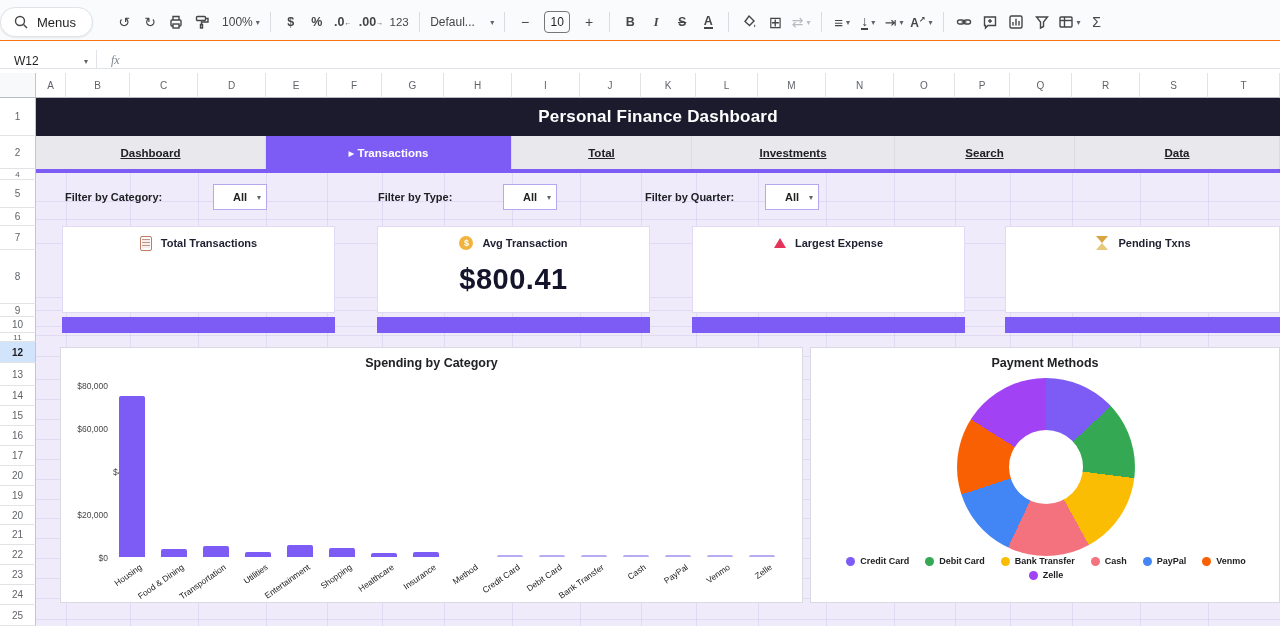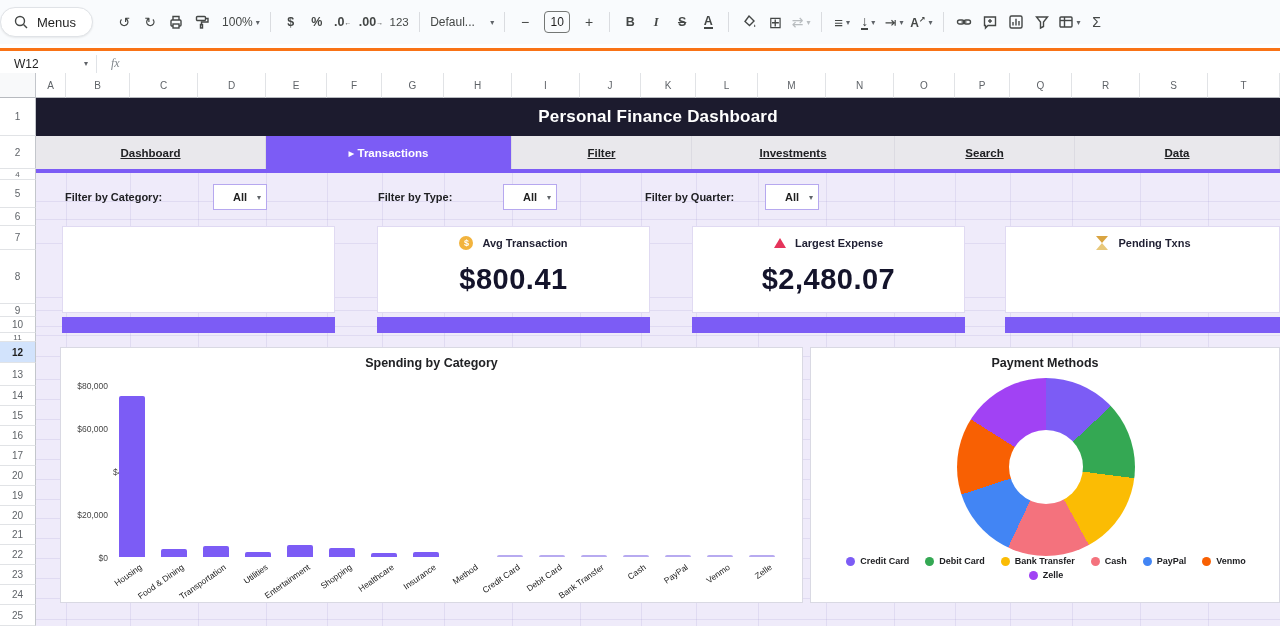--- a/index.html
+++ b/index.html
@@ -20,22 +20,22 @@
   .caret { font-size:8px; color:#5f6368; margin-left:3px; }
   .sizebox { width:26px; height:22px; border:1px solid #747775; border-radius:4px;
     display:flex; align-items:center; justify-content:center; font-size:12px; margin:0 6px; color:#1f1f1f;}
   .muted { color:#b8bcbf; }
   .u { border-bottom:2px solid #444746; line-height:1; }
   .subarrow { font-size:7px; vertical-align:sub; }
   .rot-arrow::after { content:"↗"; font-size:8px; vertical-align:super; }
   svg.ic { width:16px; height:16px; stroke:#444746; fill:none; stroke-width:1.4; }
 
   
-  #fbar { position:absolute; top:48px; left:0; right:0; height:29px; background:#fff;
-    border-top:3px solid #f97316; border-bottom:1px solid #e0e3e7; display:flex; align-items:center; }
+  #fbar { position:absolute; top:40px; left:0; right:0; height:29px; background:#fff;
+    border-top:1px solid #f97316; border-bottom:1px solid #e0e3e7; display:flex; align-items:flex-end; }
   #namebox { width:96px; display:flex; align-items:center; justify-content:space-between;
     padding:0 8px 0 14px; font-size:12px; color:#1f1f1f; }
   #fbar .vdiv { width:1px; height:18px; background:#e0e3e7; }
   #fxsym { font-style:italic; font-size:12px; color:#80868b; margin:0 14px; font-family:"Liberation Serif",serif; }
 
   
   #colhead { position:absolute; top:73px; left:0; right:0; height:25px; display:flex; }
   #corner { width:36px; height:25px; background:#f8f9fa; border-right:1px solid #c3c6cb; border-bottom:1px solid #b7babf; }
   .colcell { height:25px; border-right:1px solid #e1e3e6; border-bottom:1px solid #b7babf; background:#fff;
     display:flex; align-items:center; justify-content:center; font-size:10px; color:#5f6368; }
@@ -340,21 +340,21 @@
       <span>Personal Finance Dashboard</span>
     </div>
     <div id="tabsband">
         <div class="tab" style="width: 230px;">
           <span>Dashboard</span>
         </div>
         <div class="tab active" style="width: 246px;">
           <span>▸ Transactions</span>
         </div>
         <div class="tab" style="width: 180px;">
-          <span>Filter</span>
+          <span>Total</span>
         </div>
         <div class="tab" style="width: 203px;">
           <span>Investments</span>
         </div>
         <div class="tab" style="width: 180px;">
           <span>Search</span>
         </div>
         <div class="tab" style="width: 205px;">
           <span>Data</span>
         </div>
@@ -372,36 +372,39 @@
           <span class="caret">▾</span>
         </div>
         <div class="flabel" style="left: 609px;">Filter by Quarter:</div>
         <div class="fbox" style="left: 729px;">
           <span>All</span>
           <span class="caret">▾</span>
         </div>
       </div>
     <div id="cards">
         <div class="card" style="left: 26px; width: 273px;">
+          <div class="khead">
+            <span class="kpi-icon icon-clipboard"></span>
+            <span class="klabel">Total Transactions</span>
+          </div>
         </div>
         <div class="underbar" style="left: 26px; width: 273px;"></div>
         <div class="card" style="left: 341px; width: 273px;">
           <div class="khead">
             <span class="kpi-icon icon-money-bag"></span>
             <span class="klabel">Avg Transaction</span>
           </div>
           <div class="kval">$800.41</div>
         </div>
         <div class="underbar" style="left: 341px; width: 273px;"></div>
         <div class="card" style="left: 656px; width: 273px;">
           <div class="khead">
             <span class="kpi-icon icon-red-triangle"></span>
             <span class="klabel">Largest Expense</span>
           </div>
-          <div class="kval">$2,480.07</div>
         </div>
         <div class="underbar" style="left: 656px; width: 273px;"></div>
         <div class="card" style="left: 969px; width: 275px;">
           <div class="khead">
             <span class="kpi-icon icon-hourglass"></span>
             <span class="klabel">Pending Txns</span>
           </div>
         </div>
         <div class="underbar" style="left: 969px; width: 275px;"></div>
       </div>

